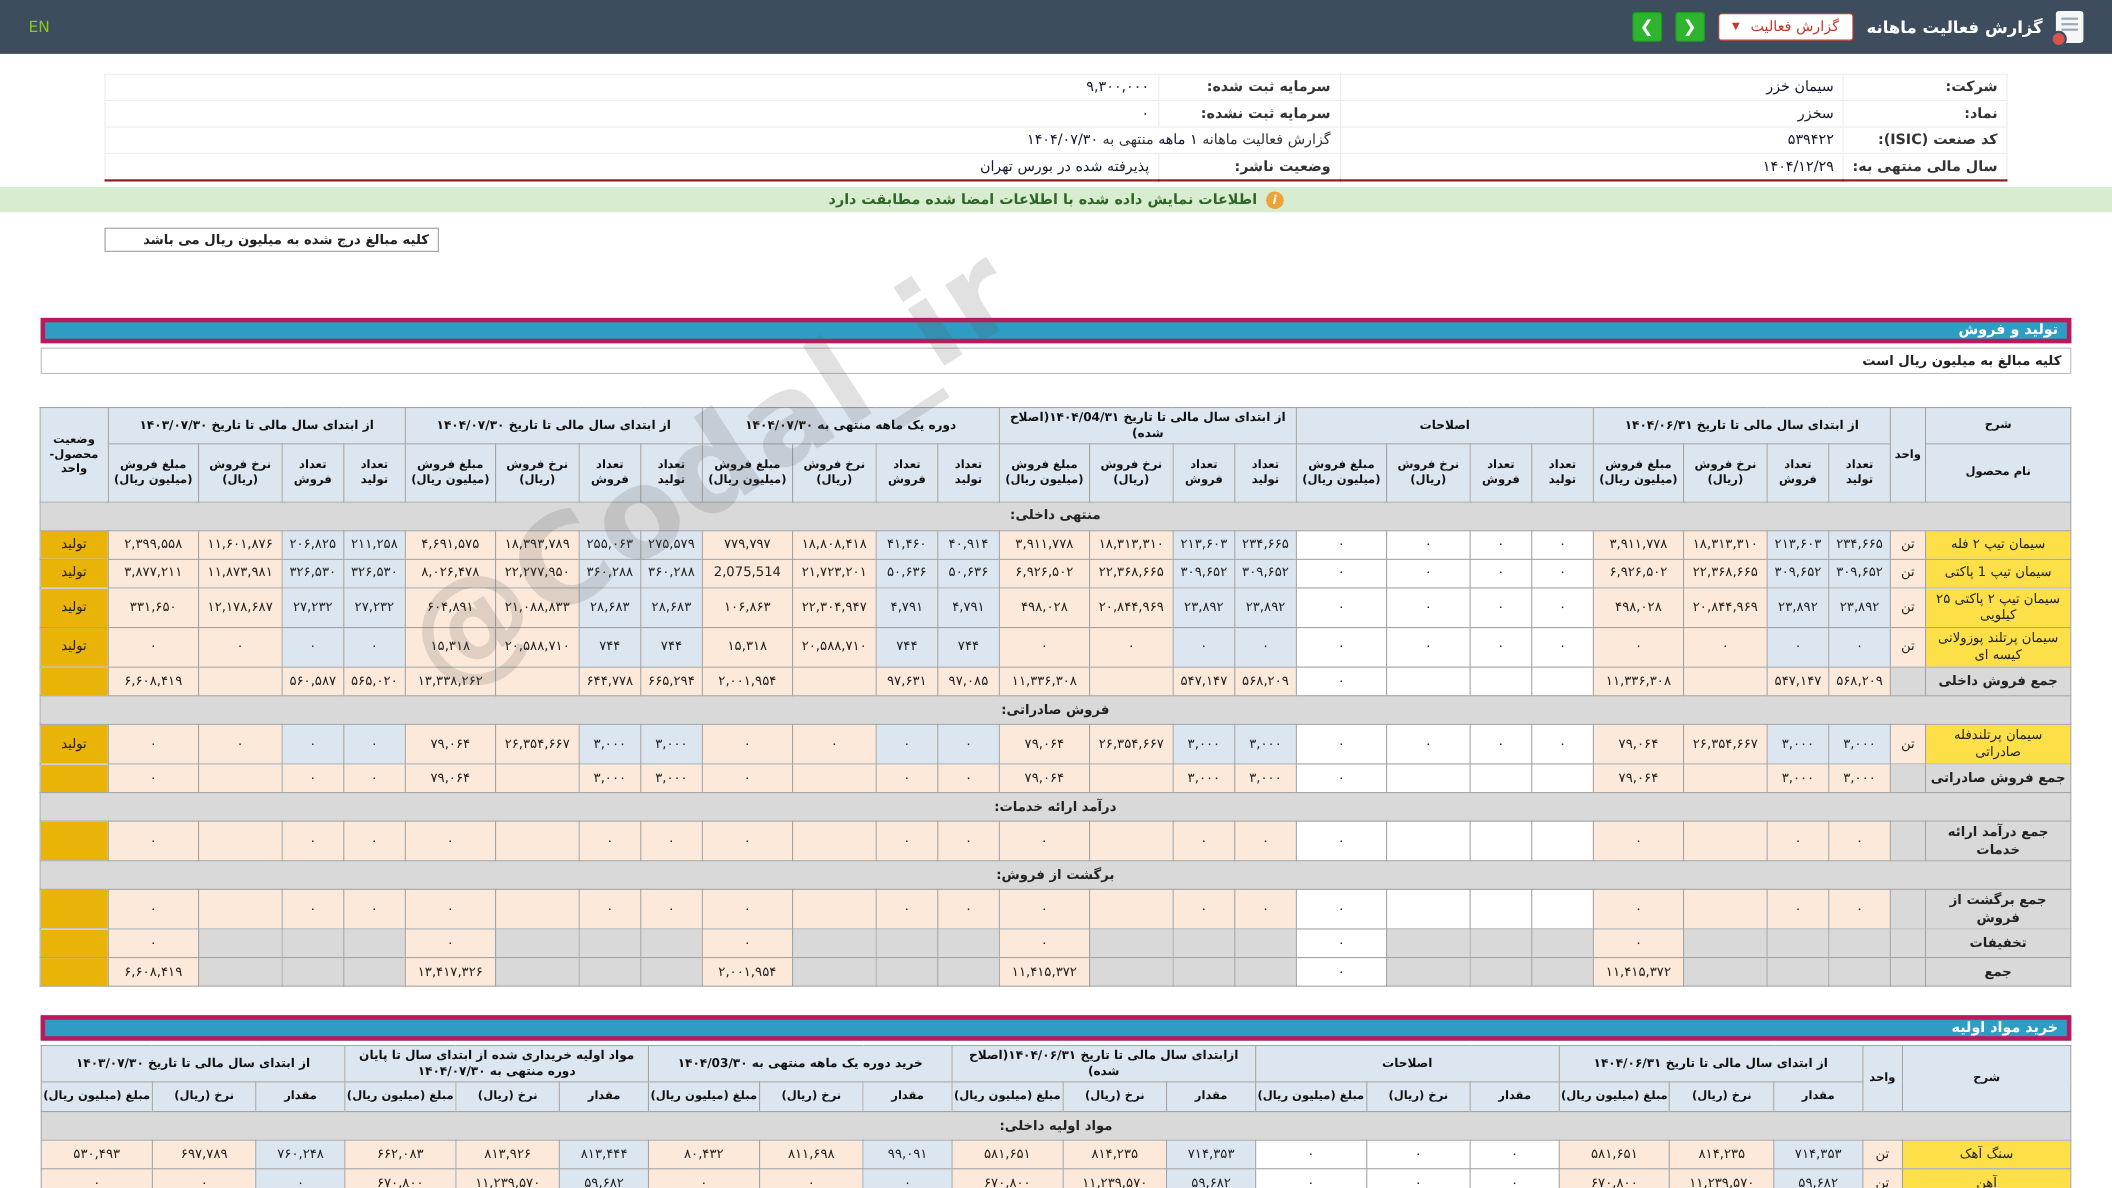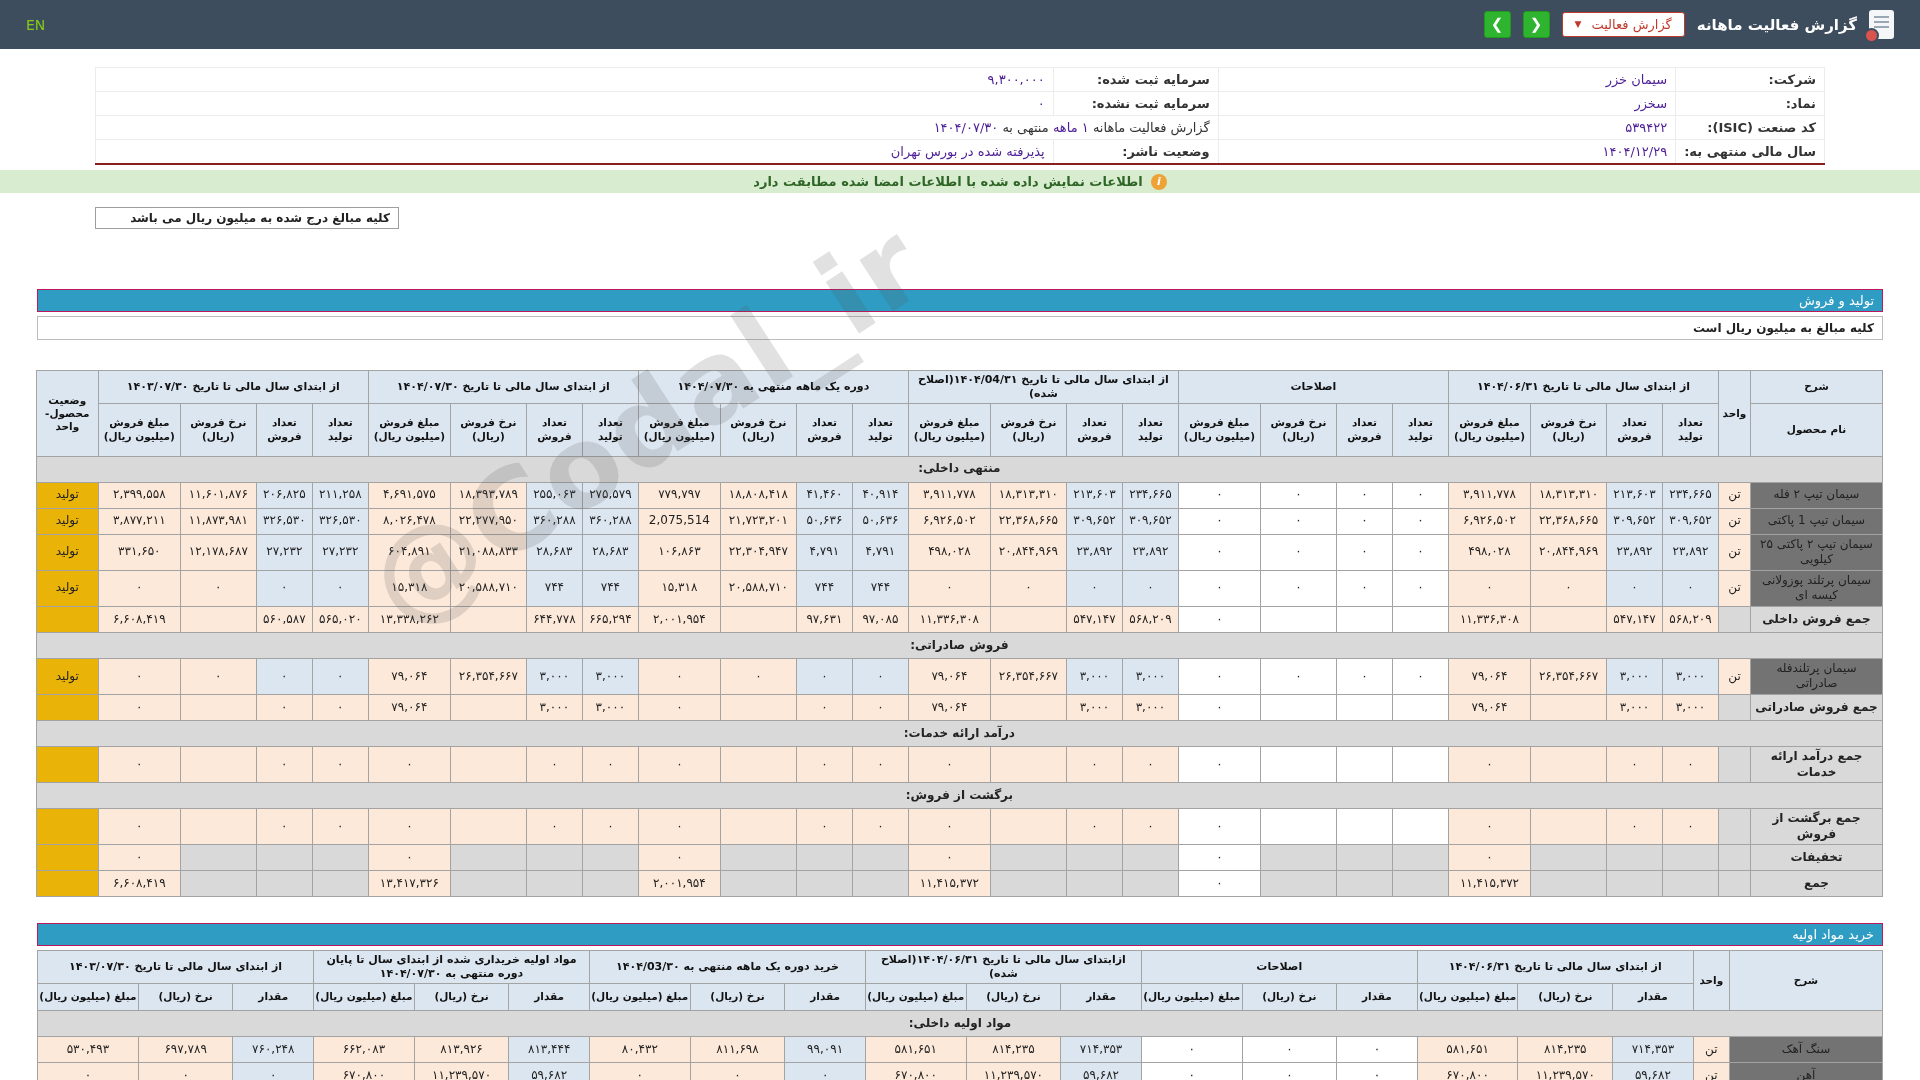--- a/index.html
+++ b/index.html
@@ -18,40 +18,40 @@
   .report-dd{background:#fff;color:#c0392b;border:1px solid #c0392b;border-radius:3px;font-size:13px;padding:4px 12px;display:flex;align-items:center;gap:10px;cursor:pointer;font-family:inherit}
   .caret{font-size:9px;line-height:1}
   .nav-btn{width:27px;height:27px;background:#2eb42e;border:1px solid #1f9a1f;border-radius:3px;color:#fff;font-weight:bold;font-size:15px;line-height:1;cursor:pointer;font-family:inherit;padding:0}
   .en{color:#84cc16;font-size:14px;cursor:pointer}
   
   .info-wrap{margin:18px 95px 0}
   table.info{width:100%;border-collapse:collapse;border:1px solid #e2e2e2;border-bottom:2px solid #8a1f1f}
   table.info td{border:1px solid #ececec;font-size:13px;padding:2px 8px;height:19px;color:#333;white-space:nowrap;overflow:hidden}
   table.info td.il{width:128px;font-weight:bold}
   table.info td.il2{width:148px;font-weight:bold}
-  .rv{color:#4c1d95}
+  .rv{color:#0f172a}
   
   .banner{margin-top:5px;height:23px;background:#d8edd0;display:flex;align-items:center;justify-content:center;gap:8px;font-size:13px;font-weight:bold;color:#2f6627}
   .info-icon{width:16px;height:16px;border-radius:50%;background:#eda338;color:#fff;font-size:11px;font-weight:bold;display:inline-flex;align-items:center;justify-content:center;font-style:italic}
   .note-box{position:absolute;left:95px;top:207px;width:286px;border:1px solid #9e9e9e;font-size:12px;font-weight:bold;padding:3px 8px;background:#fff}
-  .sec-bar{margin:96px 37px 0;height:23px;background:#2e9cc3;color:#fff;font-weight:normal;font-size:13px;display:flex;align-items:center;padding:0 8px;border:1px solid #be185d;box-sizing:border-box}
+  .sec-bar{margin:96px 37px 0;height:23px;background:#2e9cc3;color:#fff;font-weight:bold;font-size:13px;display:flex;align-items:center;padding:0 8px;border:4px solid #be185d;box-sizing:border-box}
   .sec-bar.second{margin-top:26px}
   .units-row{margin:4px 37px 0;height:24px;border:1px solid #bdbdbd;display:flex;align-items:center;padding:0 8px;font-size:12px;font-weight:bold;box-sizing:border-box}
   
   .tbl-wrap{margin:30px 37px 0}
   .tbl-wrap.second{margin-top:4px}
   table.data{width:100%;border-collapse:collapse;table-layout:fixed}
   table.data th,table.data td{border:1px solid #a3a3a3;font-size:12px;padding:2px 3px;text-align:center;overflow:hidden;word-wrap:break-word;line-height:1.3}
   table.data th{background:#dce6f1;font-size:10.5px;font-weight:bold;color:#111;vertical-align:middle;line-height:1.25}
   table.data th.gh{font-size:11px}
   table.data tr.sub th{height:48px;padding:2px 1px}
   #purchase-table tr.sub th{height:22px}
   table.data td{height:21px}
   td.sec{background:#d9d9d9;text-align:right;font-weight:bold;padding-right:8px}
-  td.nm{background:#737373;text-align:right;padding-right:6px}
+  td.nm{background:#fde047;text-align:right;padding-right:6px}
   td.nm.tot{background:#d9d9d9;font-weight:bold}
   td.cc{background:#fde9d9}
   td.cb{background:#dce6f1}
   td.cw{background:#fff}
   td.cg{background:#d9d9d9}
   td.cs{background:#eab308}
   td.cu{background:#fde9d9}
   
   .watermark{position:absolute;top:360px;left:330px;transform:rotate(-33deg);font-size:112px;font-weight:bold;color:rgba(90,90,90,.18);z-index:20;pointer-events:none;direction:ltr;letter-spacing:2px;white-space:nowrap}
 </style>

